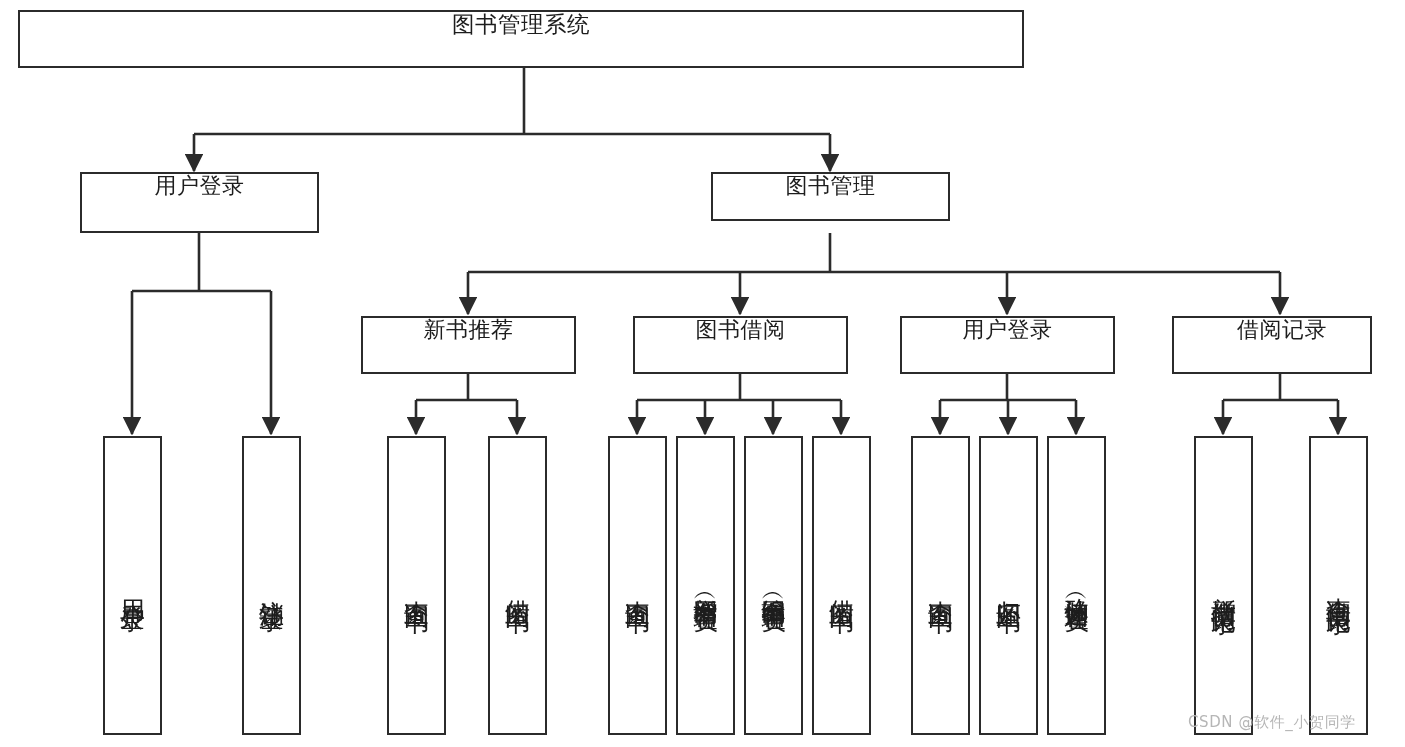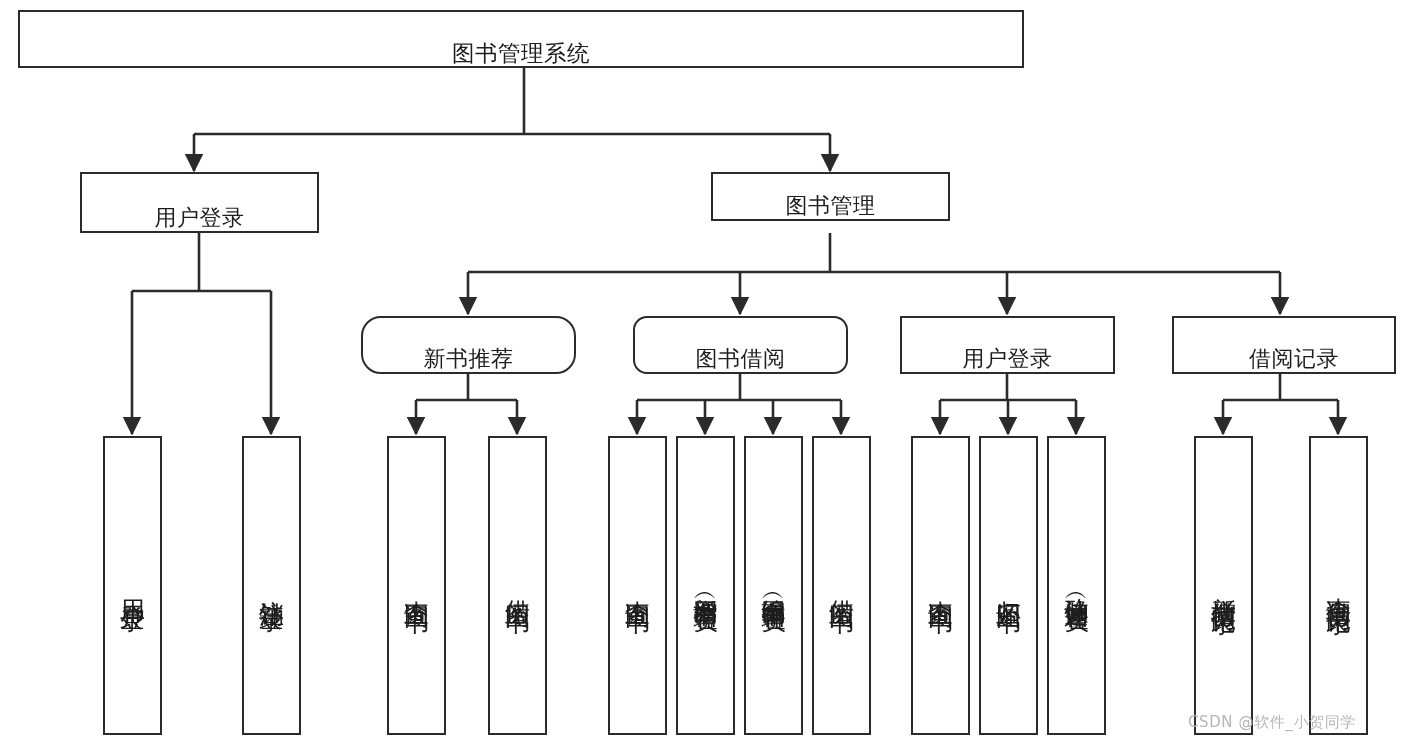--- a/index.html
+++ b/index.html
@@ -26,21 +26,21 @@
     width: 1405px;
     height: 747px;
     pointer-events: none;
   }
   .node {
     position: absolute;
     box-sizing: border-box;
     border: 2.2px solid #2b2b2b;
     background: #ffffff;
     display: flex;
-    align-items: flex-end;
+    align-items: flex-start;
     justify-content: center;
     overflow: hidden;
   }
   .node .label {
     color: #1d1d1d;
     text-align: center;
     line-height: 1.12;
     letter-spacing: 0.5px;
     white-space: nowrap;
   }
@@ -140,30 +140,30 @@
     <span class="label">图书管理系统</span>
   </div>
 
   <div class="node h" style="left:80px; top:172px; width:239px; height:61px;">
     <span class="label">用户登录</span>
   </div>
   <div class="node h" style="left:711px; top:172px; width:239px; height:49px;">
     <span class="label">图书管理</span>
   </div>
 
-  <div class="node h" style="left:361px; top:316px; width:215px; height:58px;border-radius:20px;">
+  <div class="node h" style="left:361px; top:316px; width:215px; height:58px;">
     <span class="label">新书推荐</span>
   </div>
-  <div class="node h" style="left:633px; top:316px; width:215px; height:58px;border-radius:14px;">
+  <div class="node h" style="left:633px; top:316px; width:215px; height:58px;">
     <span class="label">图书借阅</span>
   </div>
   <div class="node h" style="left:900px; top:316px; width:215px; height:58px;">
     <span class="label">用户登录</span>
   </div>
-  <div class="node h" style="left:1172px; top:316px; width:224px; height:58px;padding-left:20px;">
+  <div class="node h" style="left:1172px; top:316px; width:200px; height:58px;padding-left:20px;">
     <span class="label">借阅记录</span>
   </div>
 
   <div class="node v" style="left:103px; top:436px; width:59px; height:299px;">
     <span class="label">用户登录</span>
   </div>
   <div class="node v" style="left:242px; top:436px; width:59px; height:299px;">
     <span class="label">注销登录</span>
   </div>
 

